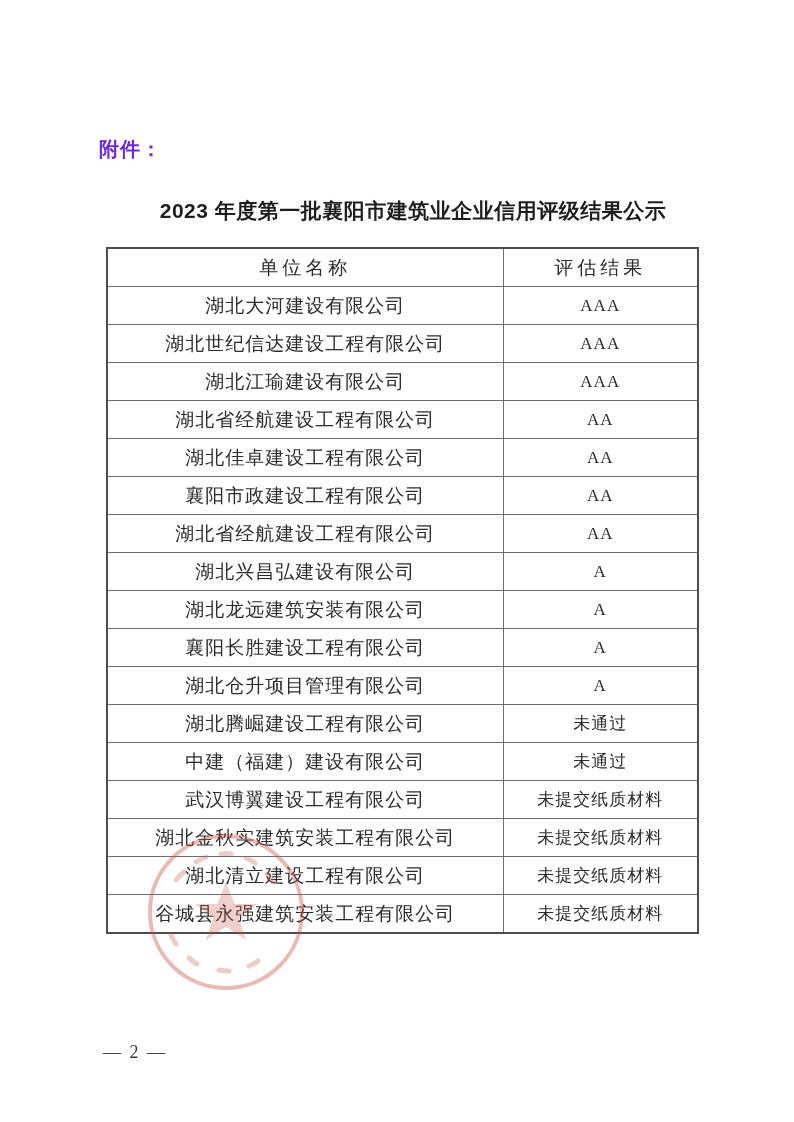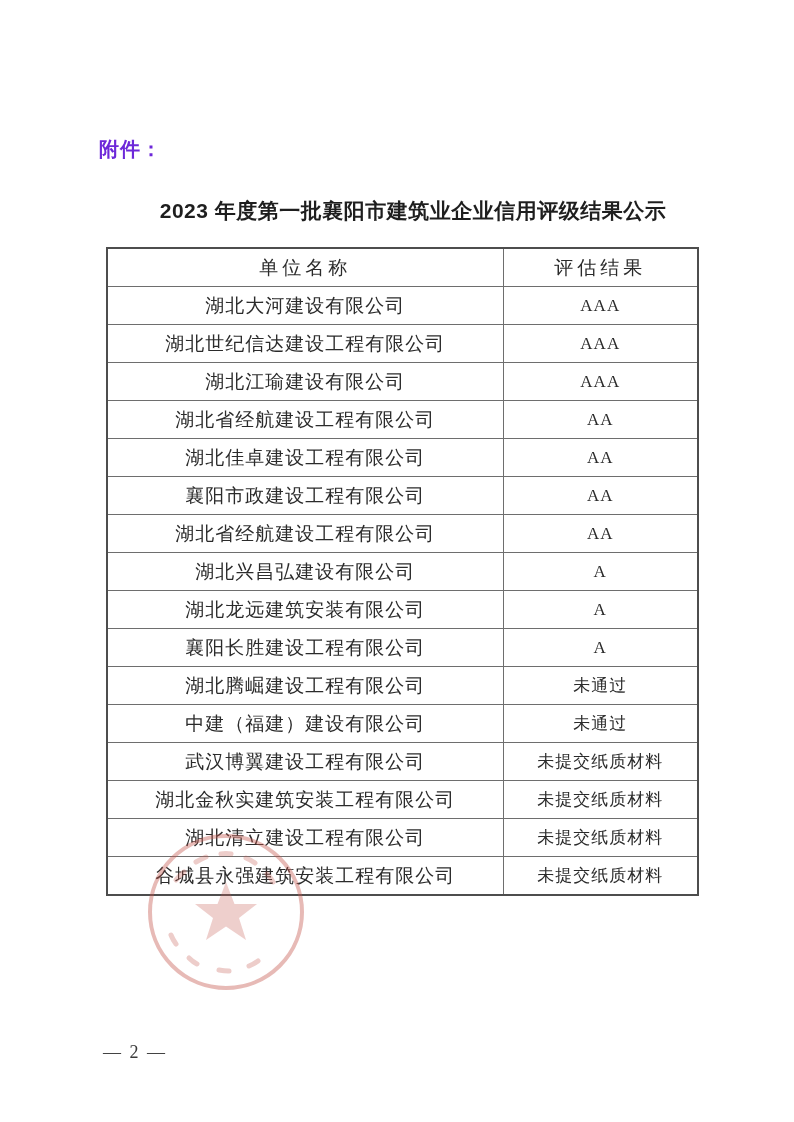--- a/index.html
+++ b/index.html
@@ -144,20 +144,24 @@
         </tr>
         <tr>
           <td class="name-cell">湖北龙远建筑安装有限公司</td>
           <td class="rating-cell">A</td>
         </tr>
         <tr>
           <td class="name-cell">襄阳长胜建设工程有限公司</td>
           <td class="rating-cell">A</td>
         </tr>
         <tr>
+          <td class="name-cell">湖北仓升项目管理有限公司</td>
+          <td class="rating-cell">A</td>
+        </tr>
+        <tr>
           <td class="name-cell">湖北腾崛建设工程有限公司</td>
           <td class="rating-cell">未通过</td>
         </tr>
         <tr>
           <td class="name-cell">中建（福建）建设有限公司</td>
           <td class="rating-cell">未通过</td>
         </tr>
         <tr>
           <td class="name-cell">武汉博翼建设工程有限公司</td>
           <td class="rating-cell">未提交纸质材料</td>

